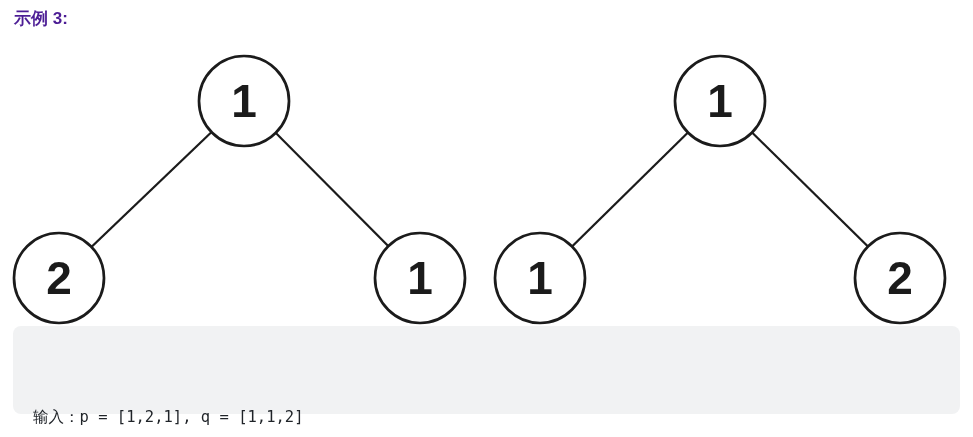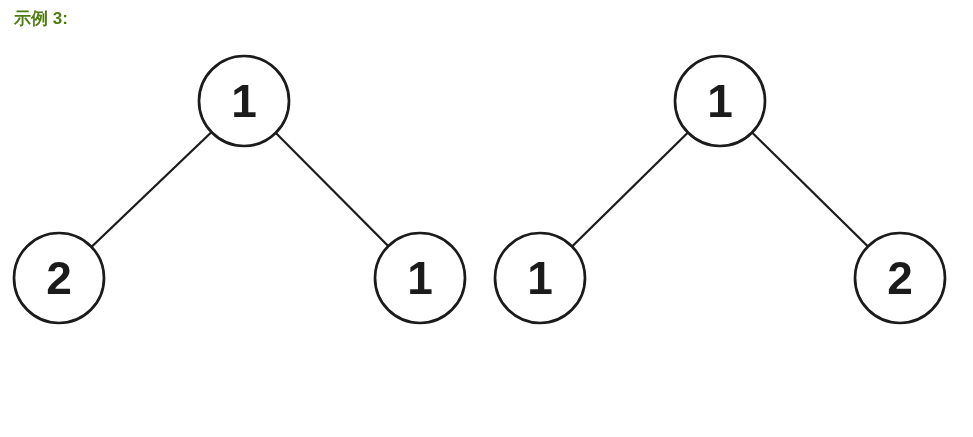--- a/index.html
+++ b/index.html
@@ -10,21 +10,21 @@
     background: #ffffff;
     overflow: hidden;
     font-family: "Liberation Sans", sans-serif;
   }
   .example-title {
     position: absolute;
     left: 14px;
     top: 7px;
     font-size: 17px;
     font-weight: 700;
-    color: #4d7c0f;
+    color: #4c1d95;
     white-space: pre;
   }
   .trees-svg {
     position: absolute;
     left: 0;
     top: 45px;
     width: 973px;
     height: 280px;
     overflow: visible;
   }
@@ -69,14 +69,18 @@
         <line x1="720" y1="56" x2="900" y2="233" stroke="#1b1b1b" stroke-width="2.2"></line>
         <circle cx="720" cy="56" r="45" fill="#ffffff" stroke="#1b1b1b" stroke-width="2.7"></circle>
         <text x="720" y="72.1" text-anchor="middle" font-family="&quot;Liberation Sans&quot;, sans-serif" font-size="46" font-weight="700" fill="#1b1b1b">1</text>
         <circle cx="540" cy="233" r="45" fill="#ffffff" stroke="#1b1b1b" stroke-width="2.7"></circle>
         <text x="540" y="249.1" text-anchor="middle" font-family="&quot;Liberation Sans&quot;, sans-serif" font-size="46" font-weight="700" fill="#1b1b1b">1</text>
         <circle cx="900" cy="233" r="45" fill="#ffffff" stroke="#1b1b1b" stroke-width="2.7"></circle>
         <text x="900" y="249.1" text-anchor="middle" font-family="&quot;Liberation Sans&quot;, sans-serif" font-size="46" font-weight="700" fill="#1b1b1b">2</text>
       </g>
     </svg>
 
+  <div class="example-block" style="background: rgb(241, 242, 243);">
+    <div class="io-line"><span>输入：</span><span>p = [1,2,1], q = [1,1,2]</span></div>
+    
+  </div>
 
 </div>
 
 </body></html>

